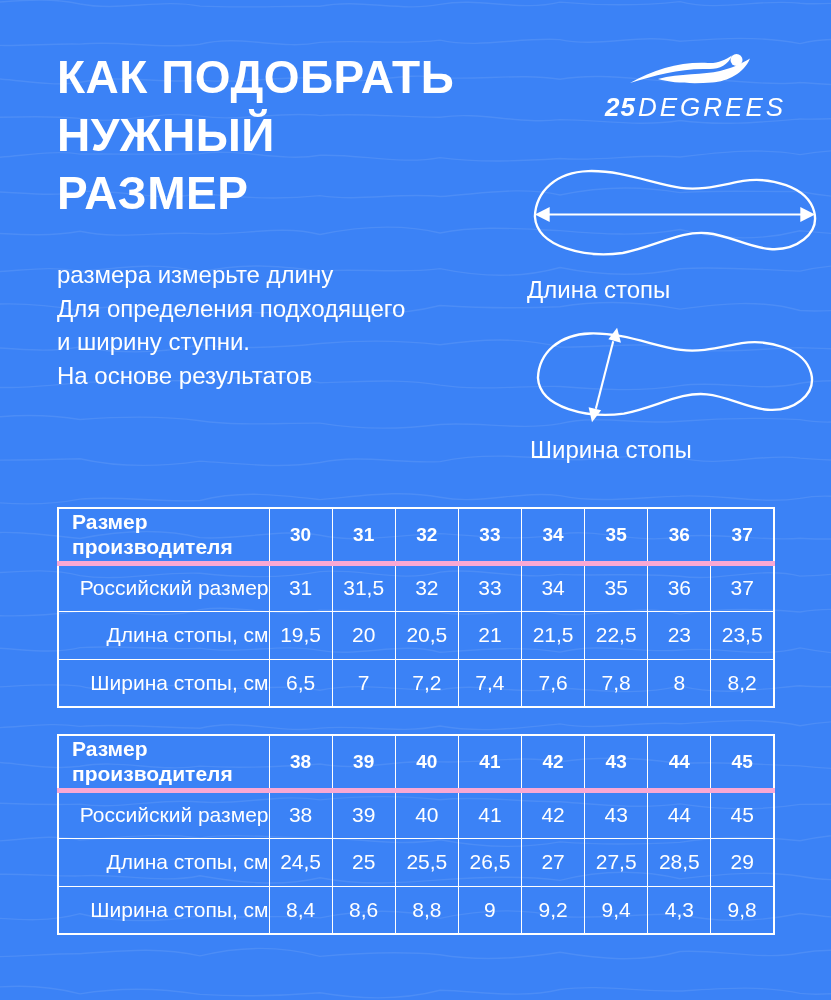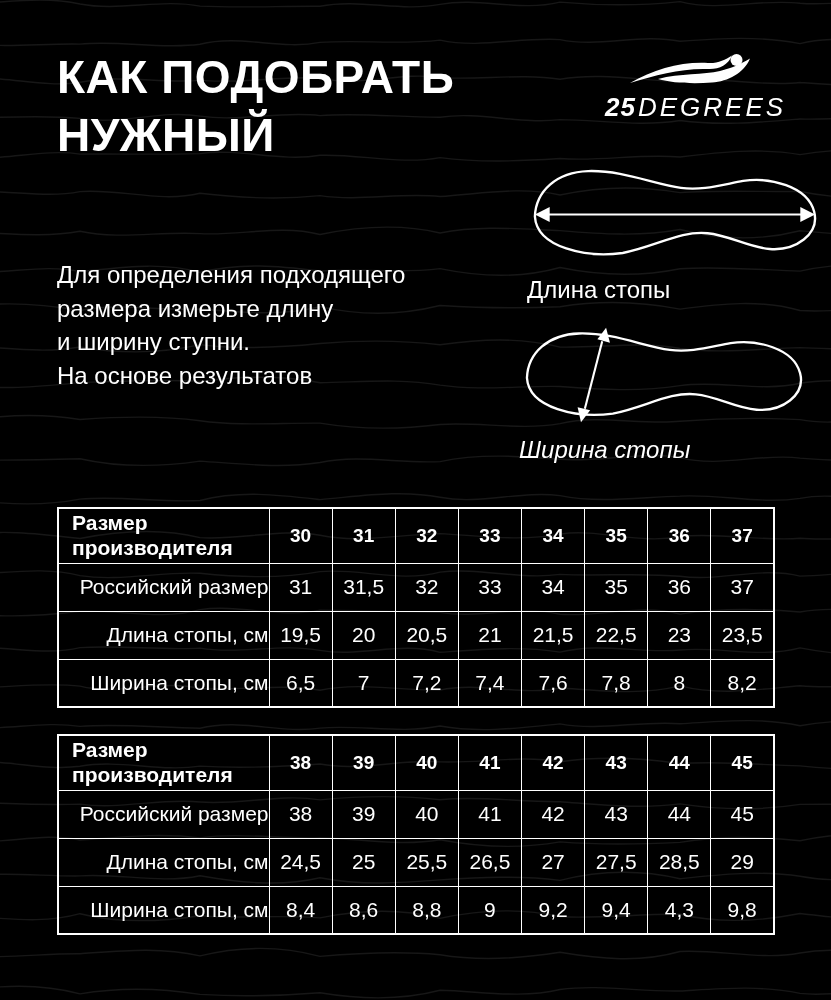--- a/index.html
+++ b/index.html
@@ -29,50 +29,50 @@
   
   #intro{
     position:absolute; left:57px; top:258px; width:440px;
     font-size:24px; line-height:33.5px; font-weight:400;
   }
   #intro span{display:block;}
 
   
   .fig{position:absolute; }
   #fig-length{left:527px; top:157px; width:296px;}
-  #fig-width{left:519px; top:320px; width:290px;font-style:italic;}
+  #fig-width{left:530px; top:320px; width:290px;}
   .fig .caption{font-size:24px; margin-top:5px;}
   .fig svg{display:block;}
 
   
   .size-table{
     position:absolute; left:57px;
     border-collapse:collapse; table-layout:fixed; width:718px;
     border:2px solid #ffffff;
   }
   #table-1{top:507px;}
   #table-2{top:734px;}
   .size-table th, .size-table td{
     border:1px solid #ffffff; color:#ffffff; text-align:center;
     padding:0; overflow:hidden;
   }
-  .size-table thead tr{height:55px; border-bottom:1px solid #f9a8d4;}
+  .size-table thead tr{height:55px; border-bottom:5px solid #f9a8d4;}
   .size-table tbody tr{height:48px;}
   .size-table th{font-weight:700; font-size:19px;}
   .size-table th.label-cell{
     font-size:21px; line-height:1.18; text-align:left;
     padding-left:13px; padding-right:20px;
   }
   .size-table td{font-size:21px; font-weight:400;}
   .size-table td.label-cell{text-align:right; padding-left:13px;}
 </style>
 </head>
 <body>
 
-<div id="stage" style="background: #000000;">
+<div id="stage" style="background: #3b82f6;">
 
   <svg id="waves" viewBox="0 0 831 1000" xmlns="http://www.w3.org/2000/svg">
       <path d="M -40 4 C 0 4.0, 40 -5.0, 80 4.0 C 120 11.7, 160 -1.6, 200 6.1 C 240 8.1, 280 6.0, 320 6.3 C 360 -1.5, 400 12.1, 440 4.4 C 480 -3.1, 520 12.1, 560 2.1 C 600 5.7, 640 5.9, 680 1.6 C 720 12.0, 760 -1.7, 800 3.3 C 840 6.6, 880 -5.0, 920 5.6" fill="none" stroke="rgba(255,255,255,0.09)" stroke-width="1.4"></path>
       <path d="M -40 42 C 0 48.9, 40 43.2, 80 44.1 C 120 40.0, 160 49.7, 200 44.3 C 240 34.0, 280 50.4, 320 42.4 C 360 39.8, 400 44.8, 440 40.1 C 480 48.8, 520 37.0, 560 39.6 C 600 47.9, 640 33.0, 680 41.3 C 720 38.3, 760 35.8, 800 43.6 C 840 34.2, 880 43.3, 920 44.5" fill="none" stroke="rgba(255,255,255,0.09)" stroke-width="1.4"></path>
       <path d="M -40 80 C 0 73.0, 40 88.7, 80 82.3 C 120 74.4, 160 83.6, 200 80.4 C 240 84.0, 280 75.8, 320 78.1 C 360 87.8, 400 71.2, 440 77.6 C 480 80.2, 520 73.2, 560 79.3 C 600 72.3, 640 80.4, 680 81.6 C 720 75.7, 760 87.3, 800 82.5 C 840 85.4, 880 88.7, 920 81.0" fill="none" stroke="rgba(255,255,255,0.09)" stroke-width="1.4"></path>
       <path d="M -40 118 C 0 118.1, 40 114.6, 80 118.4 C 120 125.7, 160 109.4, 200 116.1 C 240 122.0, 280 110.7, 320 115.6 C 360 112.4, 400 117.5, 440 117.3 C 480 111.0, 520 124.7, 560 119.6 C 600 119.9, 640 126.9, 680 120.5 C 720 126.0, 760 122.3, 800 119.0 C 840 120.4, 880 114.5, 920 116.6" fill="none" stroke="rgba(255,255,255,0.09)" stroke-width="1.4"></path>
       <path d="M -40 156 C 0 162.8, 40 148.2, 80 154.1 C 120 153.8, 160 154.6, 200 153.6 C 240 148.0, 280 162.1, 320 155.3 C 360 153.9, 400 165.0, 440 157.6 C 480 162.9, 520 161.0, 560 158.5 C 600 161.8, 640 153.3, 680 157.0 C 720 152.2, 760 147.6, 800 154.6 C 840 148.2, 880 148.3, 920 153.5" fill="none" stroke="rgba(255,255,255,0.09)" stroke-width="1.4"></path>
       <path d="M -40 194 C 0 187.0, 40 199.4, 80 191.6 C 120 188.5, 160 203.0, 200 193.3 C 240 198.1, 280 199.8, 320 195.6 C 360 201.7, 400 192.2, 440 196.5 C 480 194.1, 520 186.0, 560 195.0 C 600 186.3, 640 185.8, 680 192.6 C 720 189.8, 760 191.9, 800 191.5 C 840 199.5, 880 199.5, 920 192.7" fill="none" stroke="rgba(255,255,255,0.09)" stroke-width="1.4"></path>
       <path d="M -40 232 C 0 232.3, 40 238.4, 80 231.3 C 120 239.8, 160 231.1, 200 233.6 C 240 235.9, 280 224.4, 320 234.5 C 360 226.3, 400 223.5, 440 233.0 C 480 225.1, 520 229.0, 560 230.6 C 600 234.0, 640 236.8, 680 229.5 C 720 240.0, 760 240.9, 800 230.7 C 840 234.3, 880 238.3, 920 233.1" fill="none" stroke="rgba(255,255,255,0.09)" stroke-width="1.4"></path>
       <path d="M -40 270 C 0 276.8, 40 262.9, 80 271.6 C 120 267.7, 160 261.2, 200 272.5 C 240 262.0, 280 266.2, 320 271.0 C 360 268.0, 400 274.0, 440 268.6 C 480 276.9, 520 278.8, 560 267.5 C 600 275.7, 640 276.9, 680 268.7 C 720 266.1, 760 269.8, 800 271.1 C 840 262.2, 880 262.8, 920 272.5" fill="none" stroke="rgba(255,255,255,0.09)" stroke-width="1.4"></path>
@@ -93,38 +93,39 @@
       <path d="M -40 840 C 0 846.4, 40 831.4, 80 840.0 C 120 837.1, 160 832.6, 200 837.9 C 240 832.0, 280 839.4, 320 837.7 C 360 838.7, 400 846.6, 440 839.7 C 480 847.3, 520 848.9, 560 841.9 C 600 845.2, 640 844.4, 680 842.4 C 720 835.5, 760 836.6, 800 840.7 C 840 832.4, 880 831.4, 920 838.3" fill="none" stroke="rgba(255,255,255,0.09)" stroke-width="1.4"></path>
       <path d="M -40 878 C 0 870.6, 40 876.5, 80 875.9 C 120 873.1, 160 884.0, 200 875.7 C 240 882.7, 280 887.0, 320 877.7 C 360 885.5, 400 883.2, 440 879.9 C 480 877.3, 520 875.4, 560 880.4 C 600 870.1, 640 869.6, 680 878.7 C 720 874.5, 760 870.2, 800 876.3 C 840 884.0, 880 876.6, 920 875.5" fill="none" stroke="rgba(255,255,255,0.09)" stroke-width="1.4"></path>
       <path d="M -40 916 C 0 917.1, 40 925.0, 80 913.7 C 120 923.9, 160 921.9, 200 915.7 C 240 919.2, 280 914.3, 320 917.9 C 360 909.8, 400 908.0, 440 918.4 C 480 909.5, 520 907.8, 560 916.7 C 600 918.8, 640 913.7, 680 914.3 C 720 924.0, 760 921.4, 800 913.5 C 840 917.5, 880 925.0, 920 915.0" fill="none" stroke="rgba(255,255,255,0.09)" stroke-width="1.4"></path>
       <path d="M -40 954 C 0 960.3, 40 953.2, 80 953.7 C 120 950.9, 160 946.5, 200 955.9 C 240 946.1, 280 945.5, 320 956.4 C 360 952.8, 400 950.9, 440 954.7 C 480 961.3, 520 958.7, 560 952.3 C 600 959.1, 640 962.9, 680 951.5 C 720 949.4, 760 960.4, 800 953.0 C 840 946.5, 880 953.1, 920 955.4" fill="none" stroke="rgba(255,255,255,0.09)" stroke-width="1.4"></path>
       <path d="M -40 992 C 0 984.6, 40 983.2, 80 993.9 C 120 987.2, 160 988.1, 200 994.4 C 240 996.8, 280 995.9, 320 992.7 C 360 999.4, 400 1000.8, 440 990.3 C 480 991.1, 520 999.0, 560 989.5 C 600 984.1, 640 992.0, 680 991.0 C 720 988.7, 760 984.9, 800 993.4 C 840 998.1, 880 983.2, 920 994.5" fill="none" stroke="rgba(255,255,255,0.09)" stroke-width="1.4"></path>
     </svg>
 
   <div id="title">
     <span>КАК ПОДОБРАТЬ</span>
     <span>НУЖНЫЙ</span>
+    <span>РАЗМЕР</span>
   </div>
 
   <div id="logo">
     <svg class="swim" width="126" height="38" viewBox="0 0 126 38" xmlns="http://www.w3.org/2000/svg">
       <path fill="#ffffff" d="M2,31 C26,17 54,9.5 80,11 C90,11.5 97,8 104,3.5 C100,13 91,17.5 80,17
                C54,16 28,23 2,31 Z"></path>
       <circle fill="#ffffff" cx="108.5" cy="8" r="6"></circle>
       <path fill="#ffffff" d="M30,27 C52,21 76,23 92,19 C104,16 113,12 122,6.5
                C116,21 100,29.5 84,30.5 C64,32 44,31 30,27 Z"></path>
     </svg>
     <div id="wordmark">
       <span class="num">25</span><span class="name">DEGREES</span>
     </div>
   </div>
 
   <div id="intro">
+    <span>размера измерьте длину</span>
     <span>Для определения подходящего</span>
-    <span>размера измерьте длину</span>
     <span>и ширину ступни.</span>
     <span>На основе результатов</span>
   </div>
 
   <div class="fig" id="fig-length">
     <svg width="296" height="114" viewBox="0 0 300 115" xmlns="http://www.w3.org/2000/svg">
       <path fill="none" stroke="#ffffff" stroke-width="2.4" d="M 8,60 C 9,34 30,15 62,14 C 97,13 128,27 156,31 C 177,34 197,28 219,24
                C 246,20 284,29 291,55 C 297,78 272,95 246,93 C 223,91 205,79 183,77
                C 156,74 129,91 97,97 C 61,102 10,92 8,60 Z"></path>
       <g fill="#ffffff" stroke="none">

